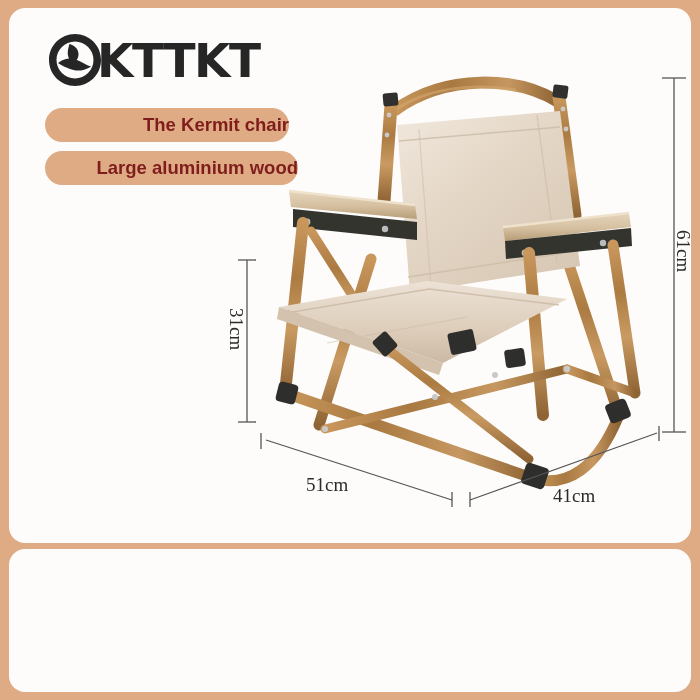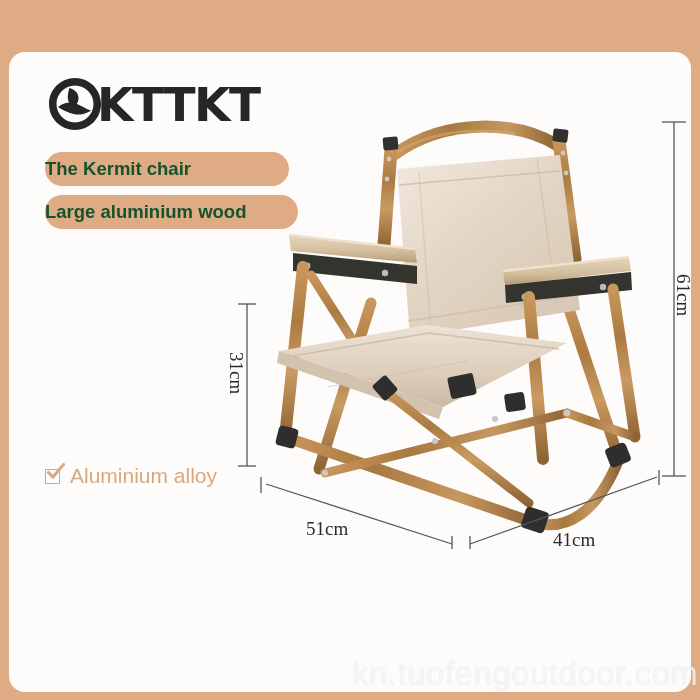--- a/index.html
+++ b/index.html
@@ -25,21 +25,20 @@
   .card {
     position: absolute;
     background: #fdfcfb;
     border-radius: 16px;
   }
   #main-card {
     left: 9px;
     top: 8px;
     width: 682px;
     height: 535px;
-    margin-top: 44px;
   }
   #spec-card {
     left: 9px;
     top: 549px;
     width: 682px;
     height: 143px;
   }
 
   
   #brand {
@@ -62,25 +61,25 @@
     color: #262626;
     letter-spacing: -1.5px;
     line-height: 1;
     margin-left: -12px;
   }
 
   
   .pill {
     position: absolute;
     background: #dfab84;
-    color: #14532d;
+    color: #7f1d1d;
     border-radius: 999px;
     display: flex;
     align-items: center;
-    justify-content: flex-start;
+    justify-content: flex-end;
     font-size: 18.5px;
     font-weight: 600;
     white-space: nowrap;
   }
   #pill-kermit {
     left: 36px;
     top: 100px;
     width: 244px;
     height: 34px;
   }
@@ -186,29 +185,20 @@
       <span class="wordmark">KTTKT</span>
     </div>
 
     <div class="pill" id="pill-kermit">
       <span>The Kermit chair</span>
     </div>
     <div class="pill" id="pill-alloy">
       <span>Large aluminium wood</span>
     </div>
 
-    <div class="feature" id="feature-0">
-      <span class="chk">
-        <span class="box"></span>
-        <svg class="tick" viewBox="0 0 19 19">
-          <path d="M2.5 9.5 L7 14 L17.5 1.5" fill="none" stroke="#d8a87f" stroke-width="2.9" stroke-linecap="square" stroke-linejoin="miter"></path>
-        </svg>
-      </span>
-      <span>Aluminium alloy</span>
-    </div>
 
     <svg id="chair-photo" viewBox="0 0 400 445">
       <defs>
         <linearGradient id="wood" x1="0" y1="0" x2="0" y2="1">
           <stop offset="0%" stop-color="#c9975c"></stop>
           <stop offset="32%" stop-color="#ab7b42"></stop>
           <stop offset="62%" stop-color="#c99a61"></stop>
           <stop offset="100%" stop-color="#8f6434"></stop>
         </linearGradient>
         <linearGradient id="woodh" x1="0" y1="0" x2="1" y2="0">
@@ -330,15 +320,14 @@
   <div class="card" id="spec-card">
     
     
     
 
     
     
     
   </div>
 
-  <div id="watermark">kn.tuofengoutdoor.com</div>
 
 </div>
 
 </body></html>

